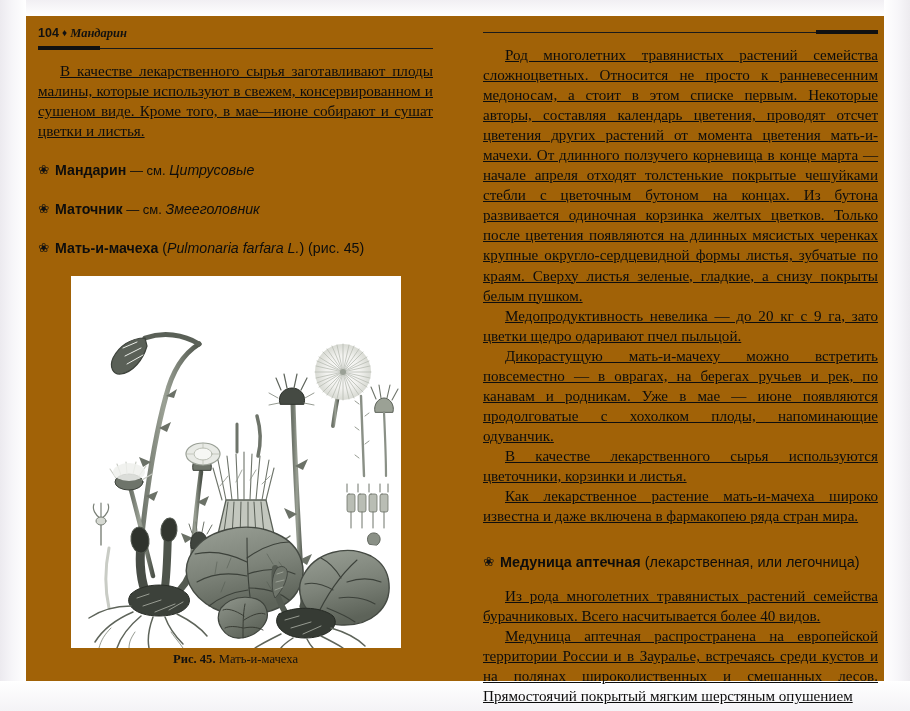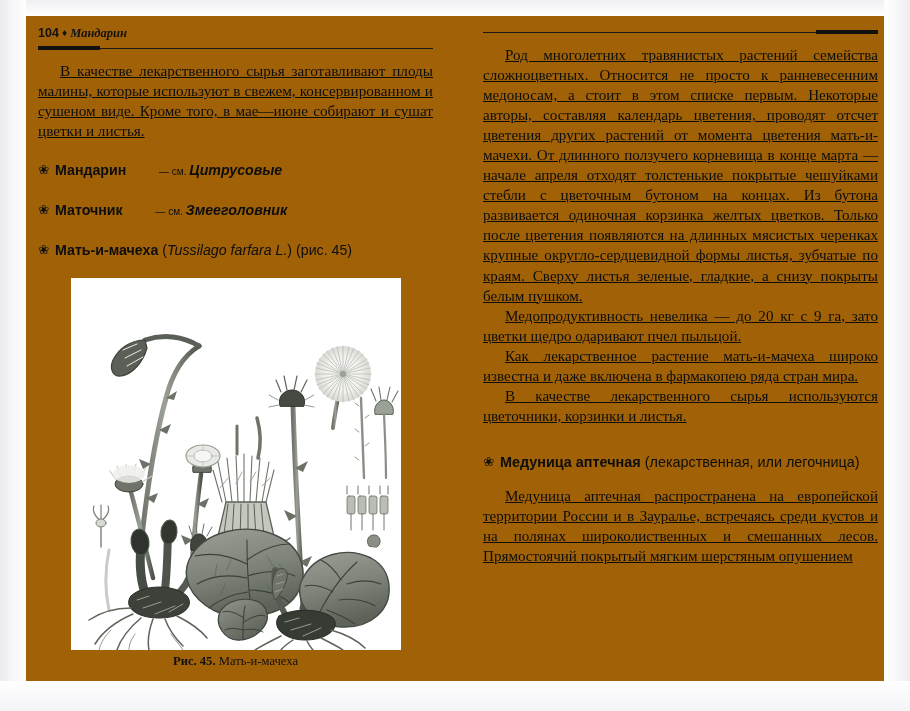--- a/index.html
+++ b/index.html
@@ -140,25 +140,24 @@
     font-size: 13px;
     line-height: 1;
     color: #111;
     transform: translateY(-1px);
   }
   .entry-body { flex: 1 1 auto; }
   .entry-name {
     font-weight: 700;
   }
   .entry-see {
-    font-size: 10px;
-    padding-left: 30px;
+    font-size: 13px;
   }
   .entry-ref {
-    font-weight: 700;
+    font-weight: 400;
     font-style: italic;
   }
   .entry-latin {
     font-style: italic;
   }
 
   
   .section-entry {
     display: flex;
     align-items: baseline;
@@ -226,21 +225,21 @@
         <span class="entry-body"><span class="entry-name">Мандарин</span><span class="entry-see"> — см. </span><span class="entry-ref">Цитрусовые</span></span>
       </div>
 
       <div class="entry">
         <span class="flower-icon">❀</span>
         <span class="entry-body"><span class="entry-name">Маточник</span><span class="entry-see"> — см. </span><span class="entry-ref">Змееголовник</span></span>
       </div>
 
       <div class="entry">
         <span class="flower-icon">❀</span>
-        <span class="entry-body"><span class="entry-name">Мать-и-мачеха</span><span> (</span><span class="entry-latin">Tussilago farfara L.</span><span>) (рис. 45)</span></span>
+        <span class="entry-body"><span class="entry-name">Мать-и-мачеха</span><span> (</span><span class="entry-latin">Pulmonaria farfara L.</span><span>) (рис. 45)</span></span>
       </div>
 
     </div>
 
     <figure class="plate">
       <svg class="plate-art" viewBox="0 0 330 372">
         <defs>
           <linearGradient id="leafG" x1="0" y1="0" x2="0.3" y2="1">
             <stop offset="0%" stop-color="#9aa096"></stop>
             <stop offset="55%" stop-color="#7d8379"></stop>
@@ -485,28 +484,30 @@
   <div class="page right">
 
     <div class="rule right-stub">
       <div class="hair"></div>
       <div class="stub"></div>
     </div>
 
     <div class="body-text">
       <p class="para">Род многолетних травянистых растений семейства сложноцветных. Относится не просто к ранневесенним медоносам, а стоит в этом списке первым. Некоторые авторы, составляя календарь цветения, проводят отсчет цветения других растений от момента цветения мать-и-мачехи. От длинного ползучего корневища в конце марта — начале апреля отходят толстенькие покрытые чешуйками стебли с цветочным бутоном на концах. Из бутона развивается одиночная корзинка желтых цветков. Только после цветения появляются на длинных мясистых черенках крупные округло-сердцевидной формы листья, зубчатые по краям. Сверху листья зеленые, гладкие, а снизу покрыты белым пушком.</p>
       <p class="para">Медопродуктивность невелика — до 20 кг с 9 га, зато цветки щедро одаривают пчел пыльцой.</p>
+      <p class="para">Дикорастущую мать-и-мачеху можно встретить повсеместно — в оврагах, на берегах ручьев и рек, по канавам и родникам. Уже в мае — июне появляются продолговатые с хохолком плоды, напоминающие одуванчик.</p>
+      <p class="para">В качестве лекарственного сырья используются цветочники, корзинки и листья.</p>
       <p class="para">Как лекарственное растение мать-и-мачеха широко известна и даже включена в фармакопею ряда стран мира.</p>
-      <p class="para">В качестве лекарственного сырья используются цветочники, корзинки и листья.</p>
     </div>
 
     <div class="section-entry">
       <span class="flower-icon">❀</span>
       <span class="entry-body"><span class="entry-name">Медуница аптечная</span><span> (лекарственная, или легочница)</span></span>
     </div>
 
     <div class="body-text">
+      <p class="para">Из рода многолетних травянистых растений семейства бурачниковых. Всего насчитывается более 40 видов.</p>
       <p class="para">Медуница аптечная распространена на европейской территории России и в Зауралье, встречаясь среди кустов и на полянах широколиственных и смешанных лесов. Прямостоячий покрытый мягким шерстяным опушением</p>
     </div>
 
   </div>
 
 </div>
 
 </body></html>

